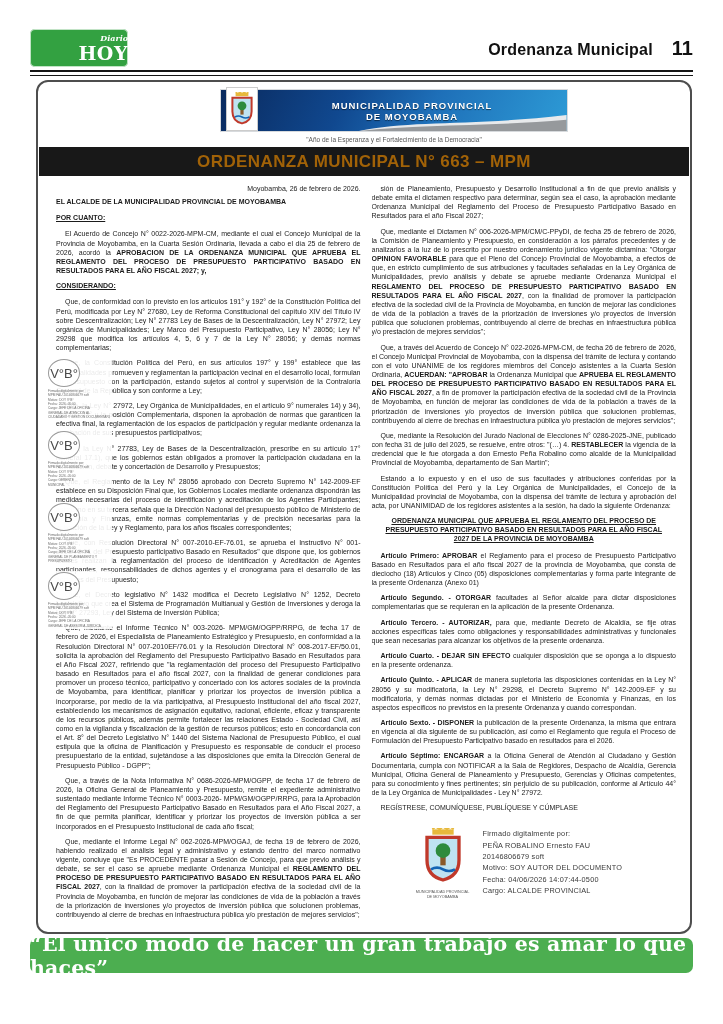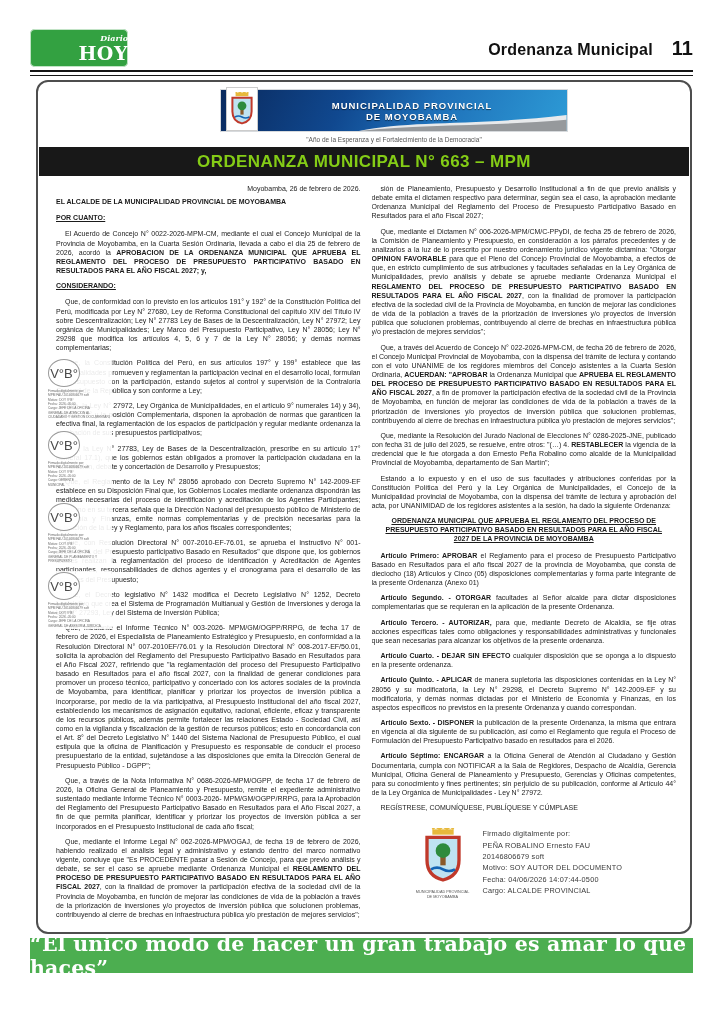--- a/index.html
+++ b/index.html
@@ -30,21 +30,21 @@
           background:linear-gradient(115deg,#0a2a5e 0%,#10488f 35%,#1e6fb8 60%,#2d9bd6 100%);overflow:visible;}
   .banner svg.swoosh{position:absolute;right:0;bottom:0;width:60%;height:16px;}
   .coat-box{position:absolute;left:5px;top:-3px;width:30px;height:42px;background:#fff;
             border:1px solid #ccc;display:flex;align-items:center;justify-content:center;z-index:2;}
   .org{position:absolute;left:42px;right:6px;top:0;bottom:0;display:flex;flex-direction:column;
        align-items:center;justify-content:center;color:#fff;z-index:1;}
   .org .l1,.org .l2{font-size:9.5px;font-weight:700;letter-spacing:1px;text-shadow:0 1px 1px rgba(0,0,0,.55);}
   .motto{margin-top:4px;text-align:center;font-size:6.5px;color:#555;}
 
   
-  .title-bar{position:absolute;left:1px;right:1px;top:65px;height:29px;background:#181818;color:#84cc16;
+  .title-bar{position:absolute;left:1px;right:1px;top:65px;height:29px;background:#181818;color:#a16207;
              display:flex;align-items:center;justify-content:center;
              font-size:17px;font-weight:700;letter-spacing:.4px;}
 
   
   .cols{position:absolute;left:18px;right:14px;top:102px;bottom:8px;display:flex;gap:11px;}
   .col{flex:1;overflow:hidden;min-width:0;}
   .par{font-size:7px;line-height:1.31;text-align:justify;margin:0 0 6px;}
   .par.p{text-indent:9px;}
   .par.date{text-align:right;margin-bottom:4px;}
   .par.hd{font-weight:700;text-align:left;margin-bottom:7px;}
@@ -66,21 +66,21 @@
 
   
   .sig{display:flex;gap:13px;margin:16px 0 0 44px;align-items:flex-start;}
   .seal{width:54px;text-align:center;}
   .seal-caption{font-size:3.8px;color:#555;margin-top:2px;line-height:1.3;}
   .sig-lines{font-size:7.3px;line-height:1.55;color:#3a3a3a;letter-spacing:.2px;}
 
   
   .quote-bar{position:absolute;left:30px;right:30px;top:938px;height:35px;background:var(--footer-green);
              color:#fff;display:flex;align-items:center;justify-content:center;
-             font-family:"DejaVu Serif",serif;font-weight:700;font-size:20.5px;letter-spacing:.2px;}
+             font-family:"DejaVu Serif",serif;font-weight:700;font-size:20.5px;letter-spacing:.2px;border-radius:7px;}
 </style>
 </head>
 <body style="--brand-green: #33a141; --footer-green: #4cae50;">
 
 <div class="masthead">
   <div class="logo">
     <div class="top">Diario</div>
     <div class="main">HOY</div>
   </div>
   <div class="m-right">

